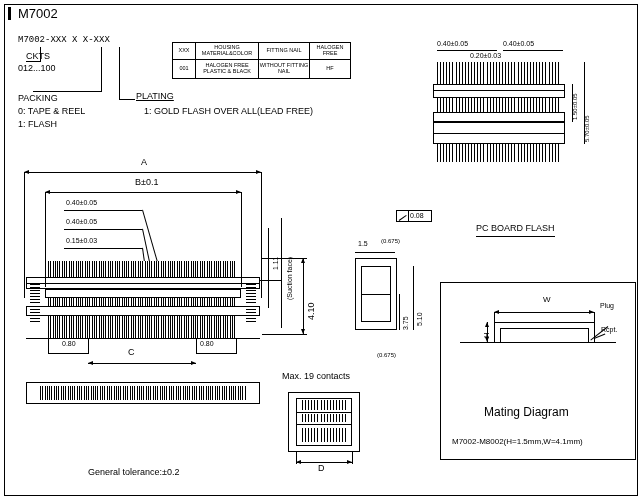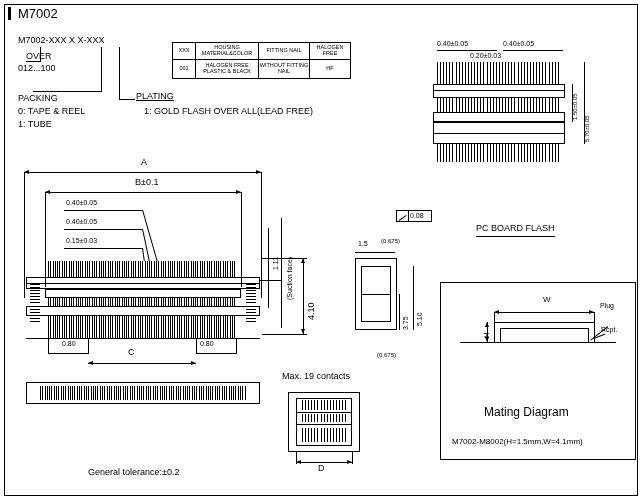--- a/index.html
+++ b/index.html
@@ -36,32 +36,32 @@
 <body>
 
 <div id="sheet">
   <div class="border"></div>
 
   <div class="title-bar">
     <div class="bar"></div>
     <div class="txt">M7002</div>
   </div>
 
-  <div class="t t9" style="left:18px;top:36px;">M7002-XXX  X  X-XXX</div>
+  <div class="t t9" style="left:18px;top:36px;font-family:Liberation Mono, monospace;">M7002-XXX  X  X-XXX</div>
 
   <div class="ln vl" style="left:40px;top:47px;height:14px;"></div>
   <div class="ln hl" style="left:26px;top:61px;width:15px;"></div>
-  <div class="t t9" style="left:26px;top:52px;">OVER</div>
+  <div class="t t9" style="left:26px;top:52px;">CKTS</div>
   <div class="t t9" style="left:18px;top:64px;">012...100</div>
 
   <div class="ln vl" style="left:101px;top:47px;height:44px;"></div>
   <div class="ln hl" style="left:33px;top:91px;width:69px;"></div>
   <div class="t t9" style="left:18px;top:94px;">PACKING</div>
   <div class="t t9" style="left:18px;top:107px;">0: TAPE &amp; REEL</div>
-  <div class="t t9" style="left:18px;top:120px;">1: TUBE</div>
+  <div class="t t9" style="left:18px;top:120px;">1: FLASH</div>
 
   <div class="ln vl" style="left:119px;top:47px;height:52px;"></div>
   <div class="ln hl" style="left:119px;top:99px;width:16px;"></div>
   <div class="t t9" style="left:136px;top:92px;text-decoration:underline;">PLATING</div>
   <div class="t t9" style="left:136px;top:107px;margin-left:8px;">1: GOLD FLASH OVER ALL(LEAD FREE)</div>
 
   <table class="tbl" style="left:172px;top:42px;">
     <tbody>
         <tr>
       <td style="width:22px;height:16px;">XXX</td>

